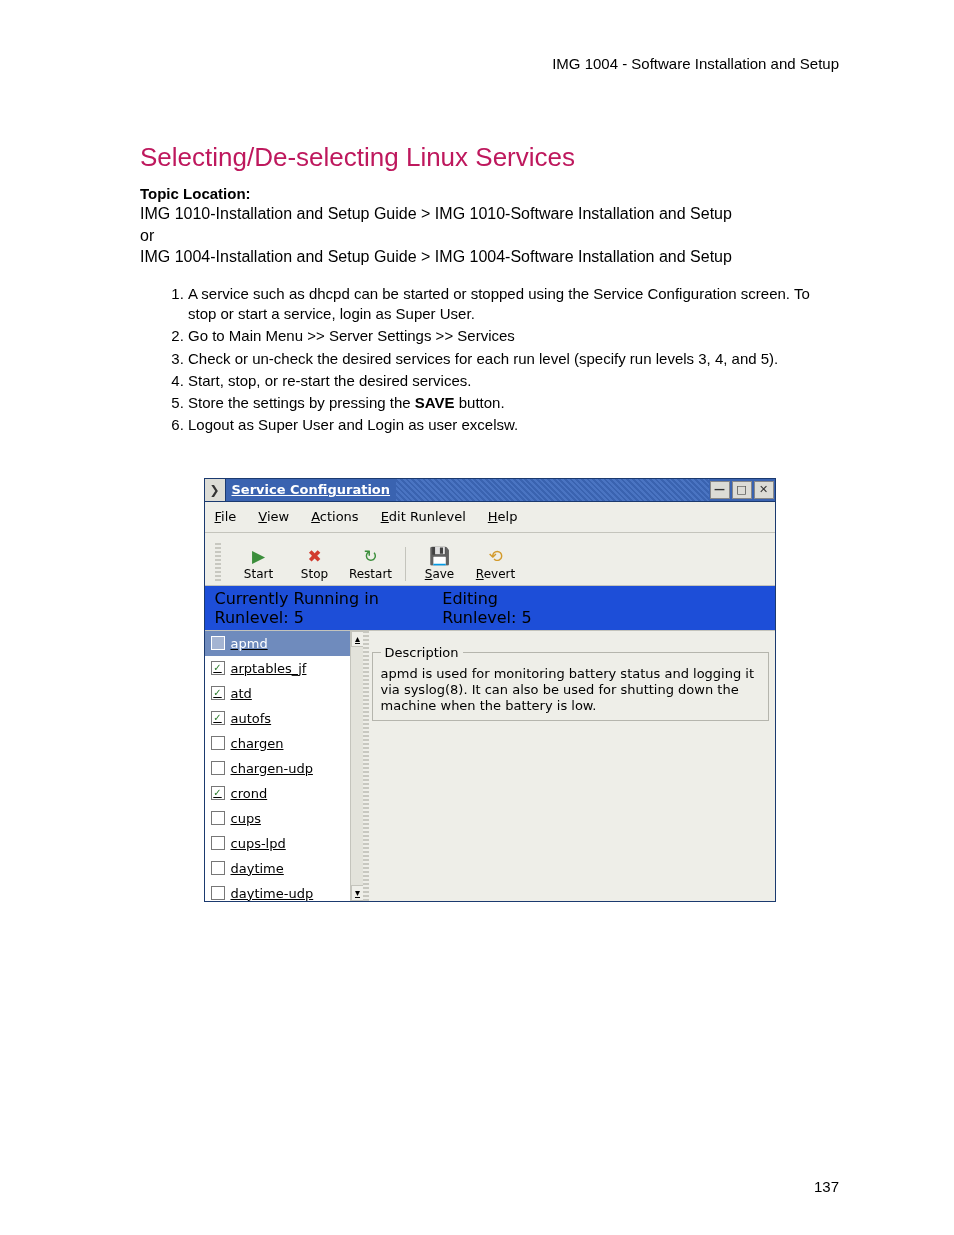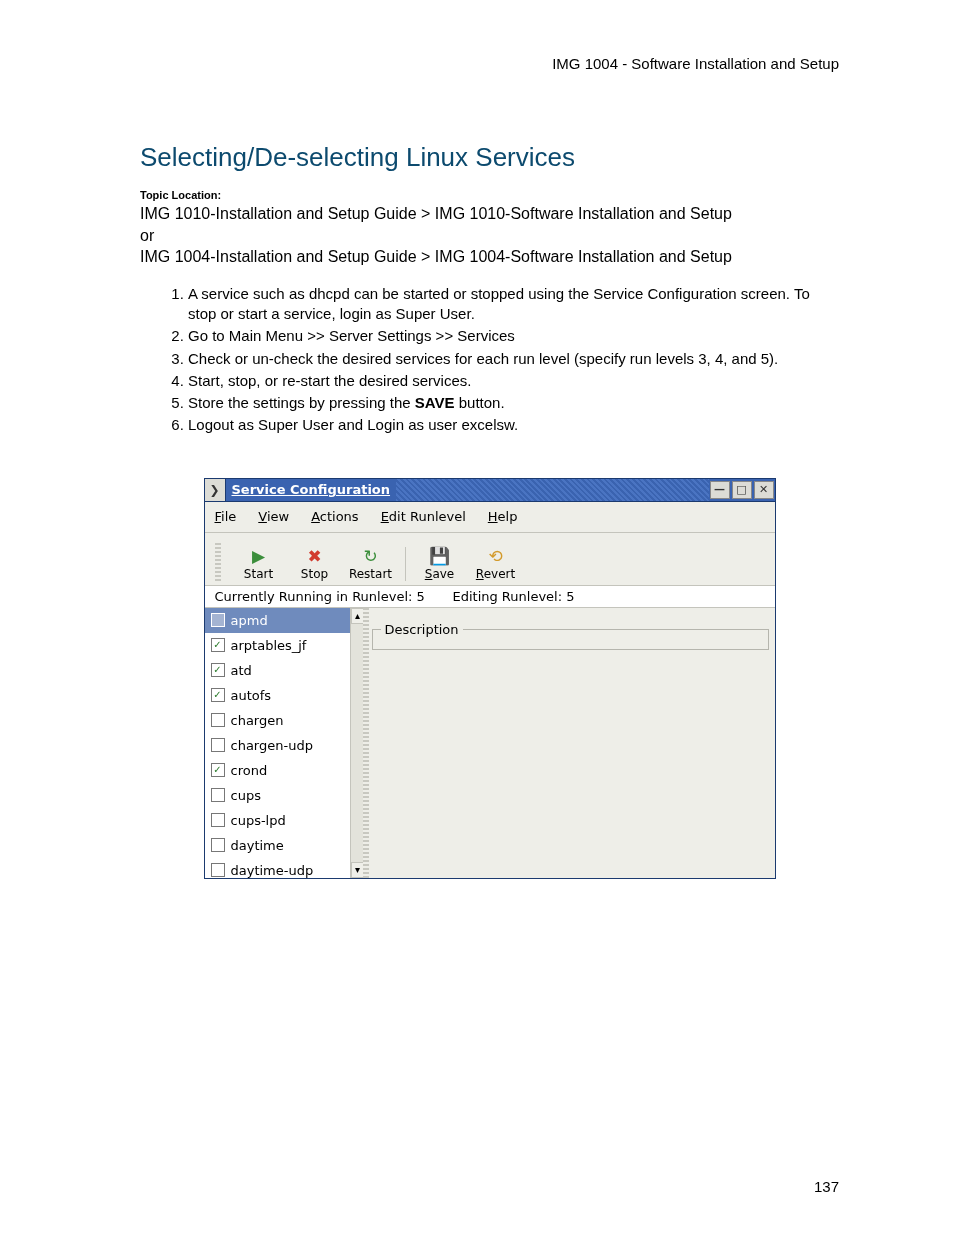--- a/index.html
+++ b/index.html
@@ -17,28 +17,28 @@
     padding: 55px 115px 40px 140px;
     position: relative;
     border-radius: 18px;
   }
   .running-head {
     text-align: right;
     font-size: 15px;
     margin-bottom: 70px;
   }
   h1.doc-title {
-    color: #0c4a6e;
+    color: #be185d;
     font-weight: 400;
     font-size: 26px;
     margin: 0 0 12px 0;
   }
   .topic-label {
     font-weight: bold;
-    font-size: 11px;
+    font-size: 15px;
   }
   .topic-body {
     font-size: 16px;
     line-height: 1.35;
   }
   ol.steps {
     font-size: 15px;
     line-height: 1.35;
     margin: 16px 0 0 0;
     padding-left: 48px;
@@ -97,31 +97,32 @@
     background:repeating-linear-gradient(0deg,#c8c8c0 0 2px,#eeeee8 2px 4px);
   }
   .tbtn{
     display:flex;flex-direction:column;align-items:center;justify-content:flex-end;
     width:56px;height:40px;font-size:12px;cursor:default;
   }
   .tbtn .ic{width:22px;height:22px;display:flex;align-items:center;justify-content:center;font-size:17px;}
   .sep{width:1px;height:34px;background:#c4c4bc;margin:0 6px;}
   .statusline{
     display:flex;justify-content:space-between;padding:3px 10px;
-    background:#ffffff;border-bottom:1px solid #c4c4bc;font-size:13px;
+    background:#1d4ed8;border-bottom:1px solid #c4c4bc;font-size:16px;
   }
   .statusline .right{margin-right:190px;}
   .content{
     display:flex;height:270px;background:#eeeee8;
   }
   
   .listwrap{
     position:relative;width:160px;height:100%;
     border-right:1px solid #c4c4bc;
     display:flex;
+    text-decoration:underline;
   }
   .list{
     flex:1;background:#fff;overflow:hidden;
   }
   .svc{
     display:flex;align-items:center;gap:6px;
     padding:2px 6px;height:21px;font-size:13px;
   }
   .svc.selected{background:#6f8bbd;color:#fff;}
   .cb{
@@ -280,19 +281,20 @@
           <div class="arr">▴</div>
           <div style="flex:1"></div>
           <div class="arr">▾</div>
         </div>
       </div>
 
       <div class="right-pane">
         <div class="pane-handle"></div>
         <fieldset class="box">
           <legend>Description</legend>
+          <div class="desc-text">apmd is used for monitoring battery status and logging it via syslog(8). It can also be used for shutting down the machine when the battery is low.</div>
         </fieldset>
       </div>
     </div>
   </div>
 
   <div class="page-number">137</div>
 </div>
 
 </body></html>

